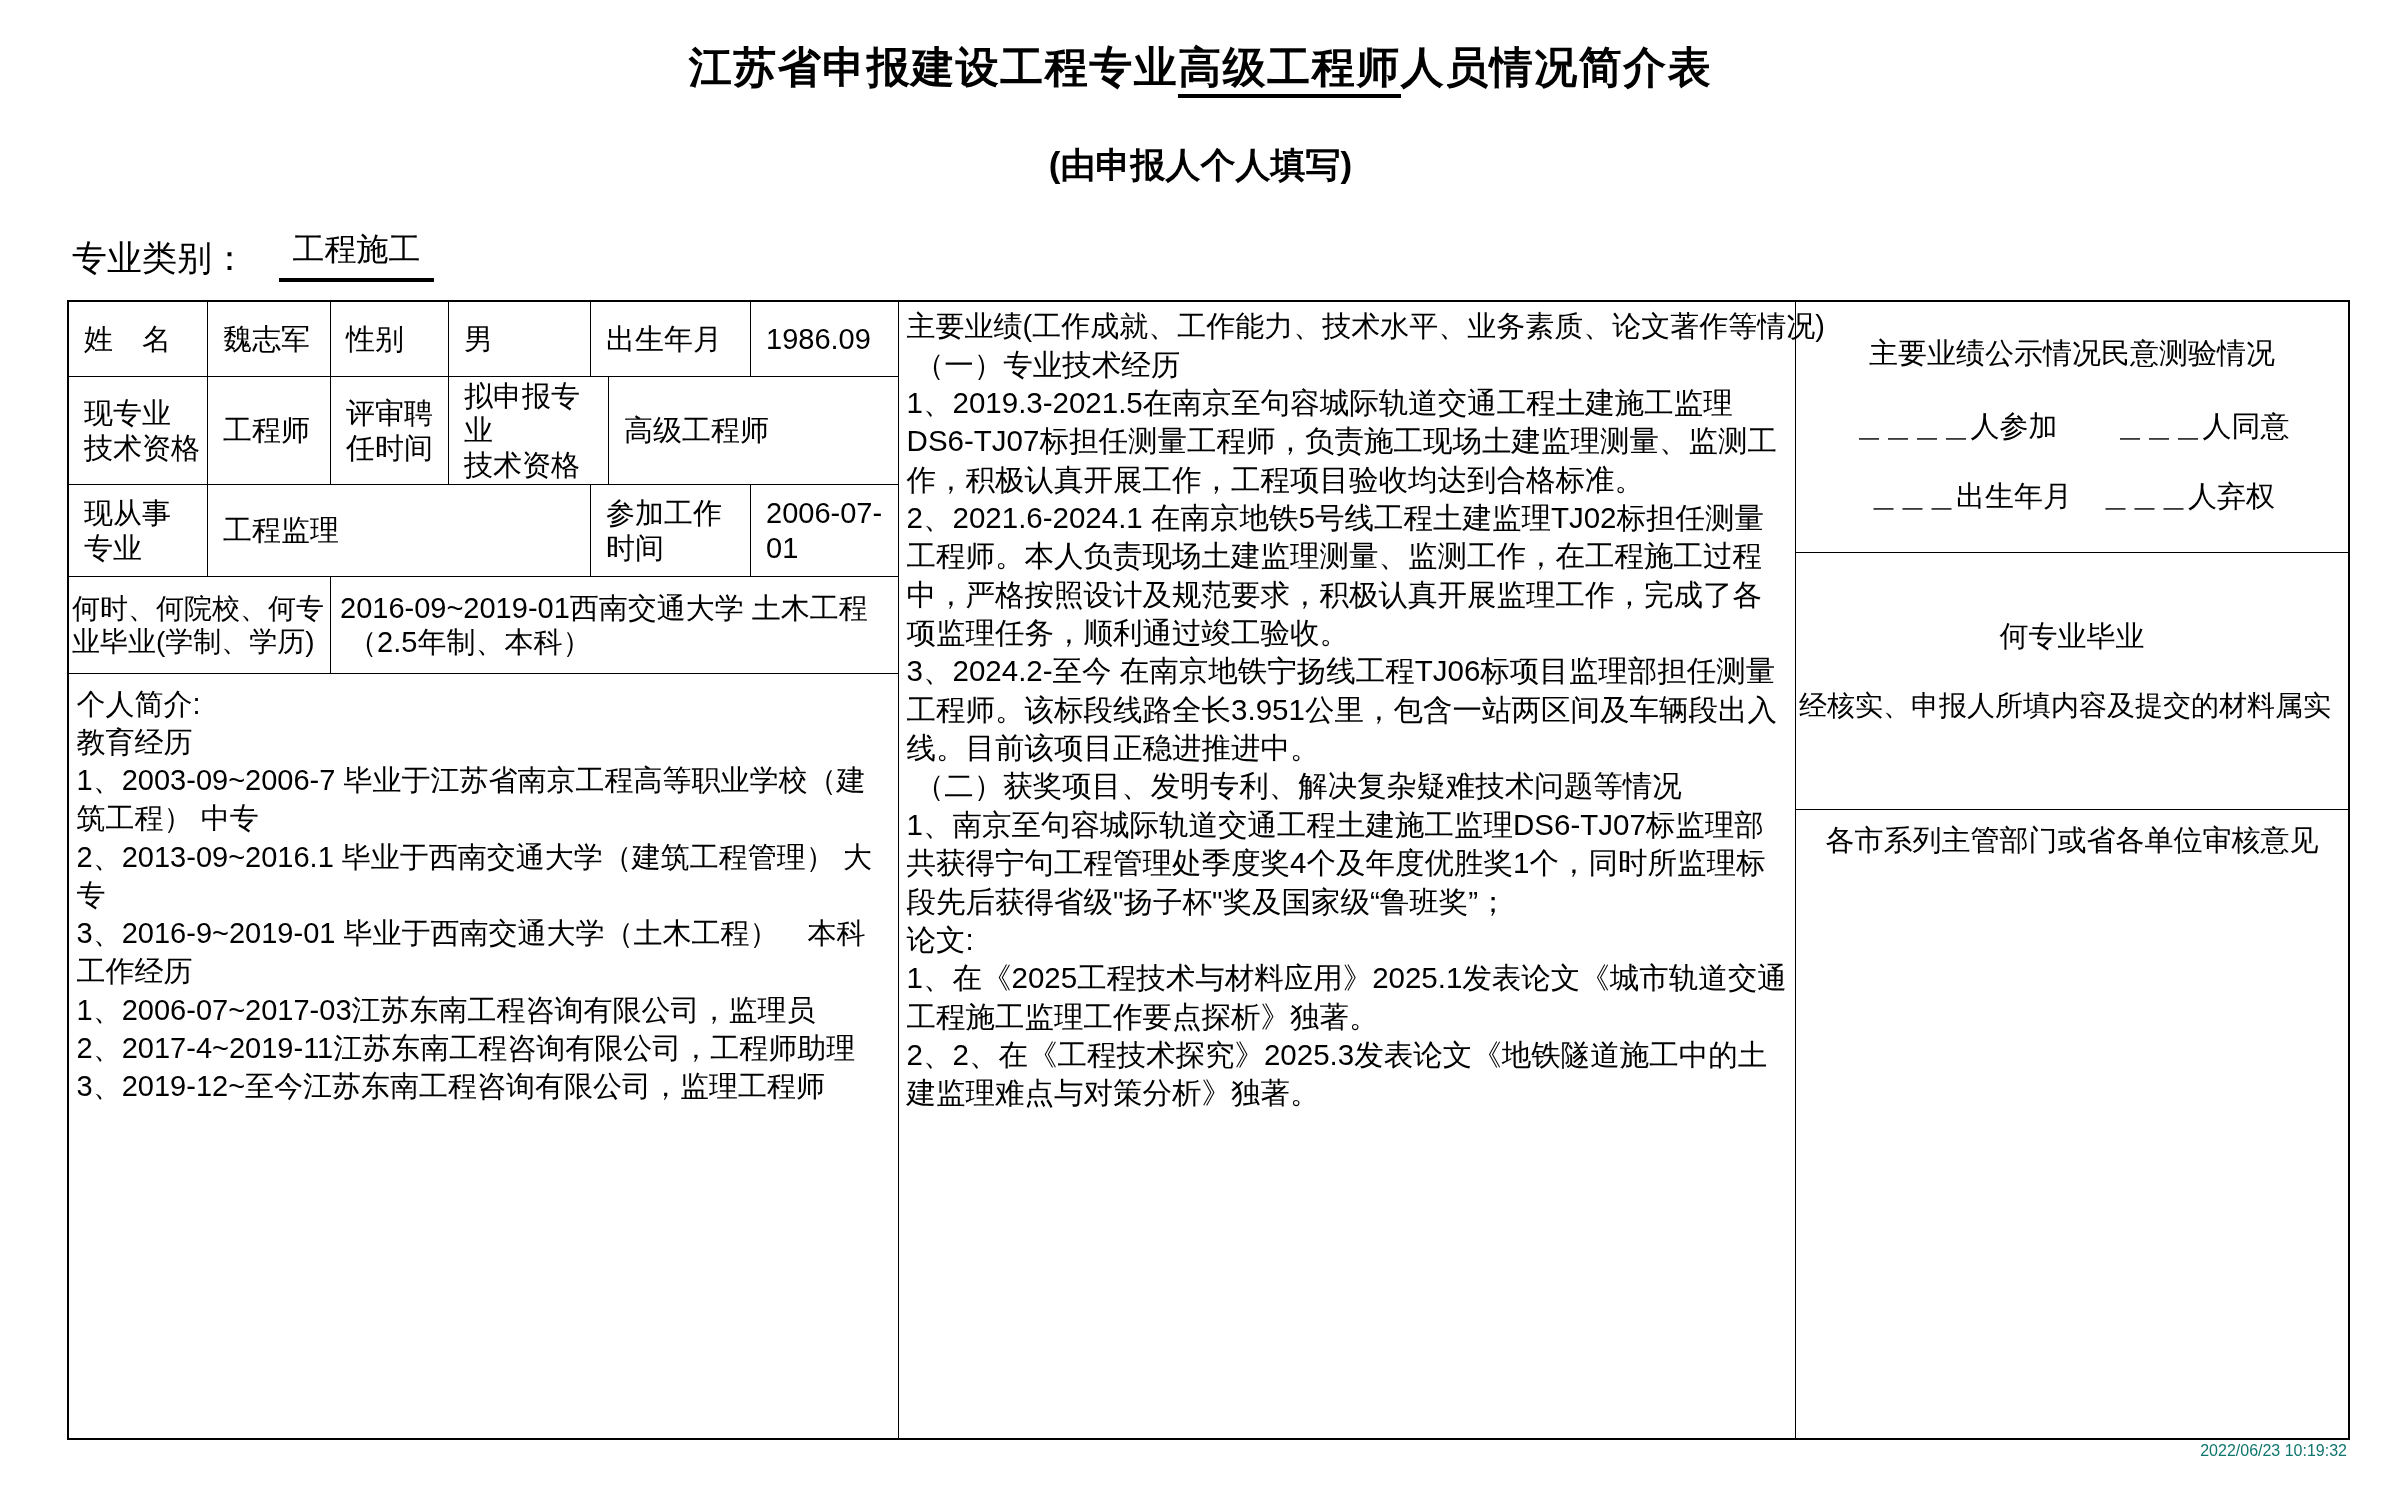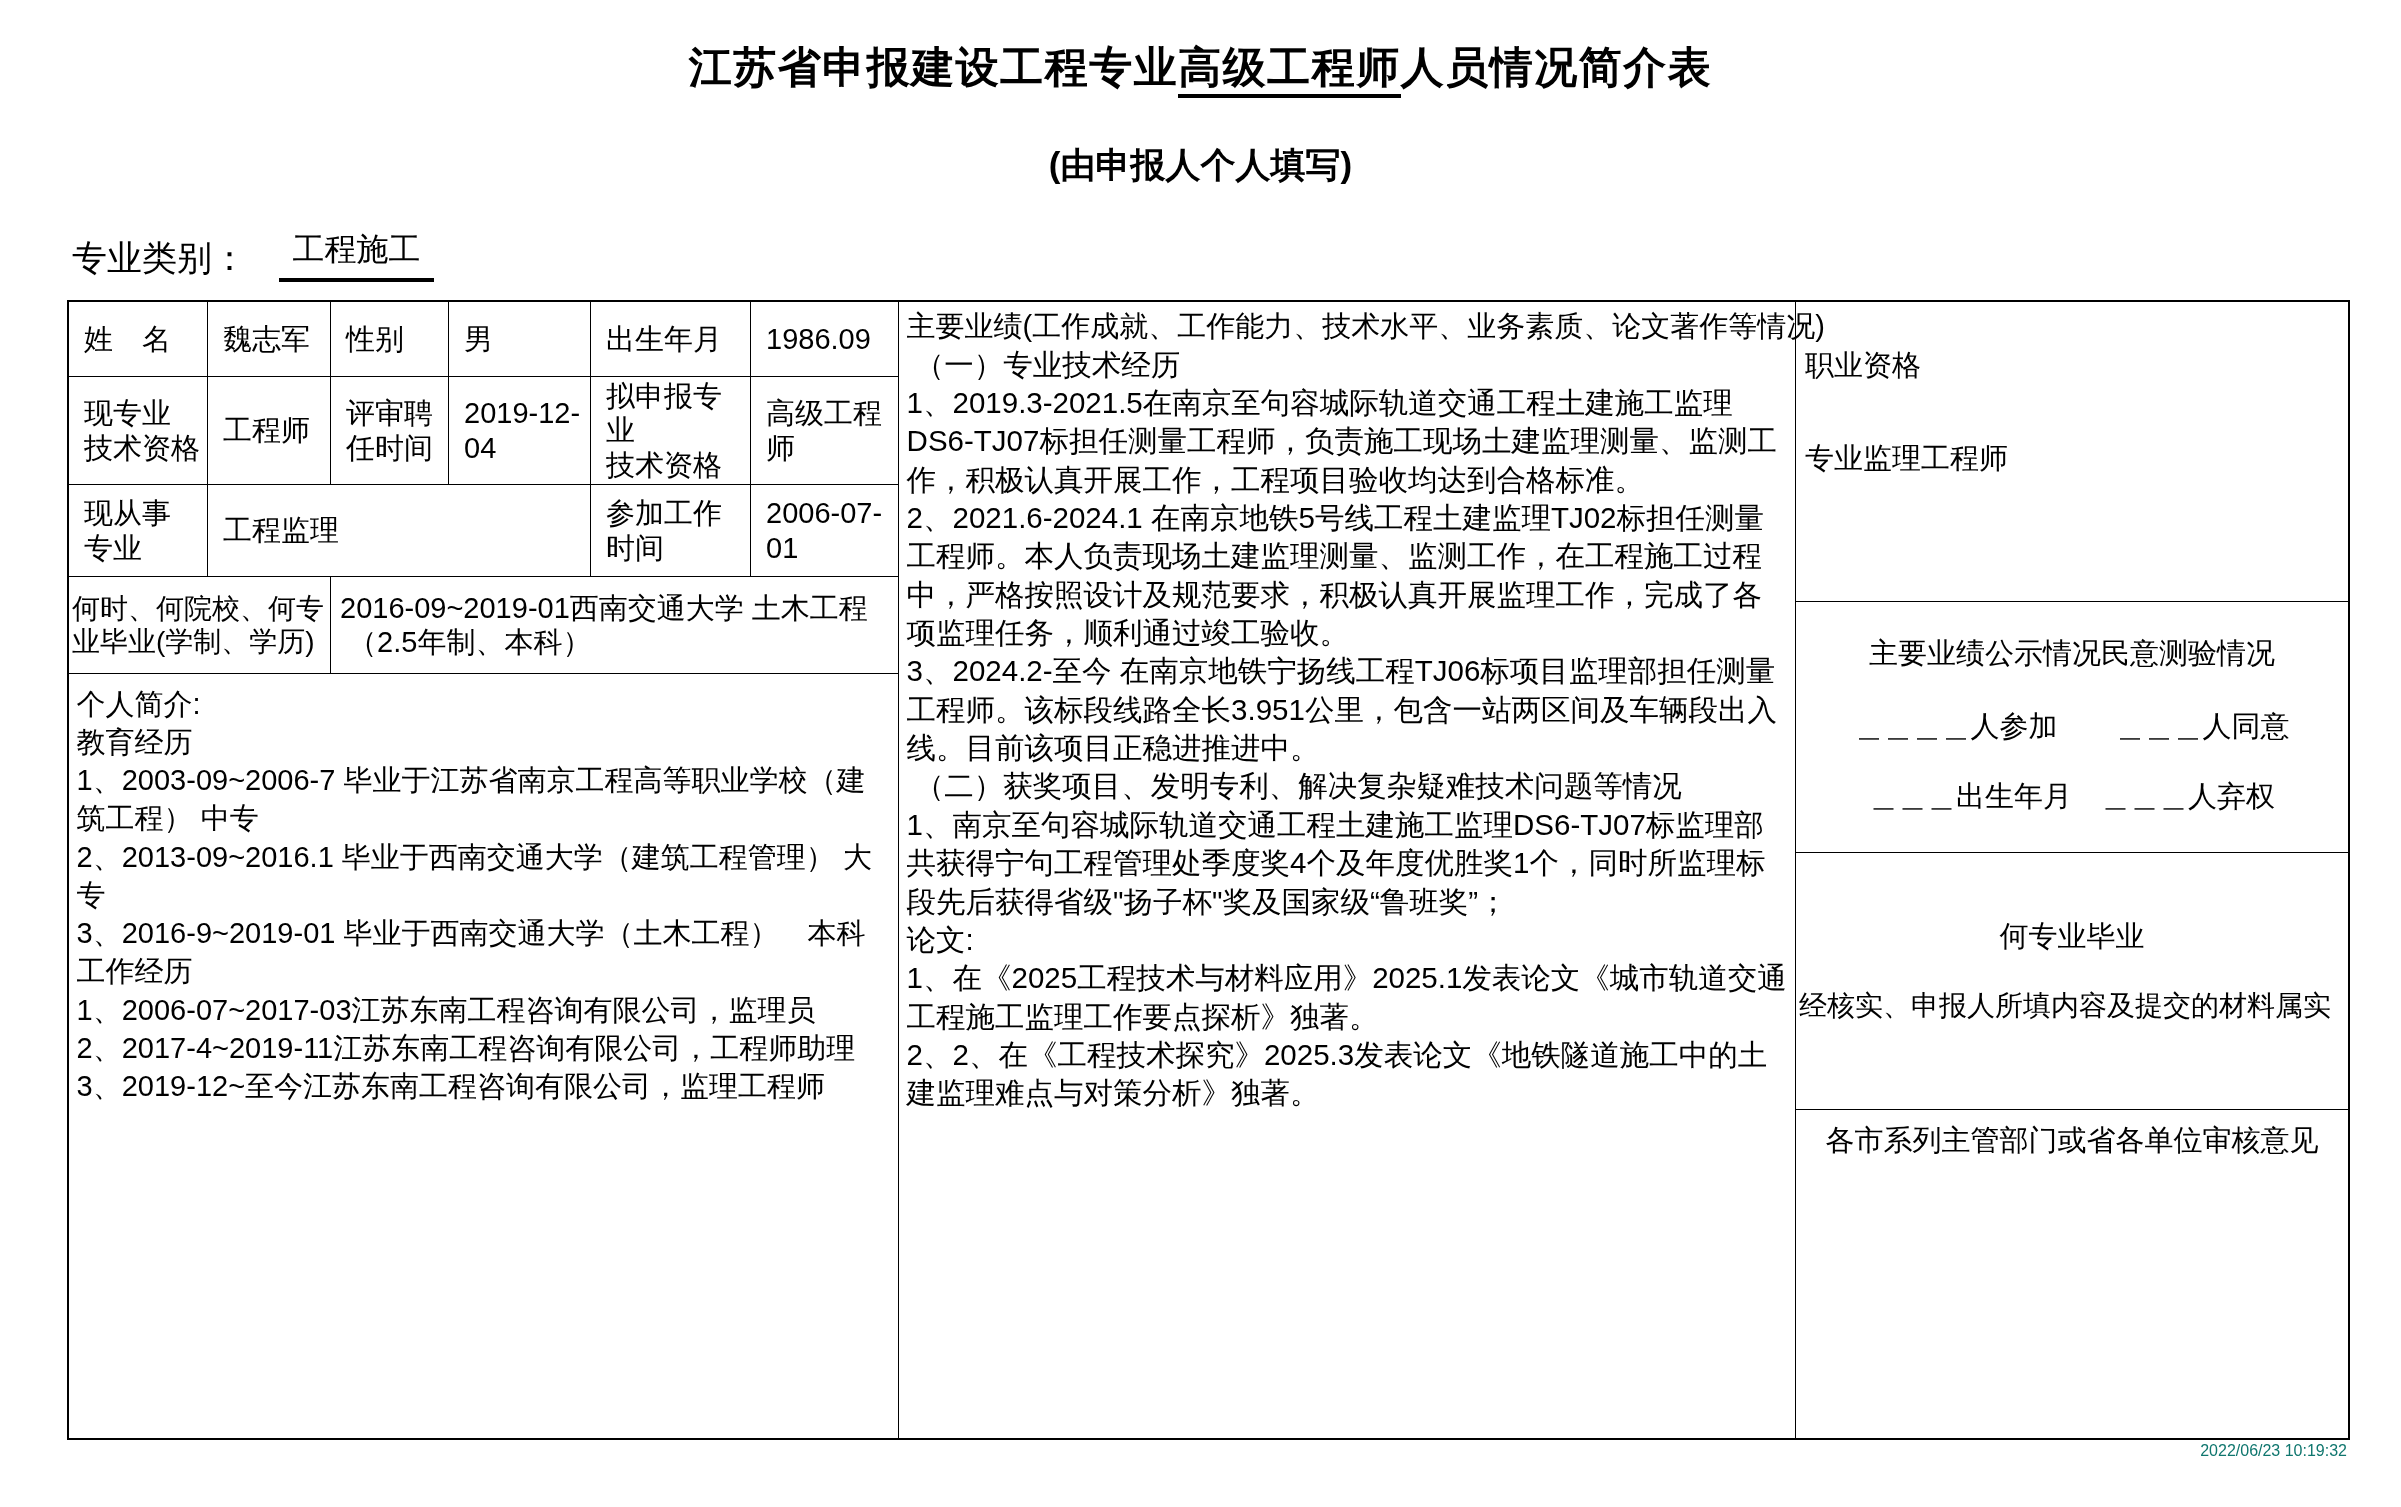--- a/index.html
+++ b/index.html
@@ -122,21 +122,20 @@
         <div class="cell c6 last">1986.09</div>
       </div>
 
 
       <div class="trow r3">
         <div class="cell c1 pre">现专业
 技术资格</div>
         <div class="cell c2">工程师</div>
         <div class="cell c3 pre">评审聘
 任时间</div>
-        <div class="cell c4">2019-12-04</div>
         <div class="cell c5 pre">拟申报专业
 技术资格</div>
         <div class="cell c6 last">高级工程师</div>
       </div>
 
       <div class="trow r4">
         <div class="cell c1 pre">现从事
 专业</div>
         <div class="cell c24">工程监理</div>
         <div class="cell c5 pre">参加工作
@@ -171,24 +170,20 @@
       <p>3、2024.2-至今 在南京地铁宁扬线工程TJ06标项目监理部担任测量工程师。该标段线路全长3.951公里，包含一站两区间及车辆段出入线。目前该项目正稳进推进中。</p>
       <p> （二）获奖项目、发明专利、解决复杂疑难技术问题等情况</p>
       <p>1、南京至句容城际轨道交通工程土建施工监理DS6-TJ07标监理部共获得宁句工程管理处季度奖4个及年度优胜奖1个，同时所监理标段先后获得省级"扬子杯"奖及国家级“鲁班奖”；</p>
       <p>论文:</p>
       <p>1、在《2025工程技术与材料应用》2025.1发表论文《城市轨道交通工程施工监理工作要点探析》独著。</p>
       <p>2、2、在《工程技术探究》2025.3发表论文《地铁隧道施工中的土建监理难点与对策分析》独著。</p>
     </div>
 
     <div class="right-col">
 
-      <div class="rbox rbox1">
-        <p>职业资格</p>
-        <p class="line2">专业监理工程师</p>
-      </div>
 
       <div class="rbox rbox2">
         <p>主要业绩公示情况民意测验情况</p>
         <p class="poll-line1">＿＿＿＿人参加　　＿＿＿人同意</p>
         <p class="poll-line2">＿＿＿出生年月　＿＿＿人弃权</p>
       </div>
 
       <div class="rbox rbox3">
         <p class="box-title">何专业毕业</p>
         <p class="box-body">经核实、申报人所填内容及提交的材料属实</p>

